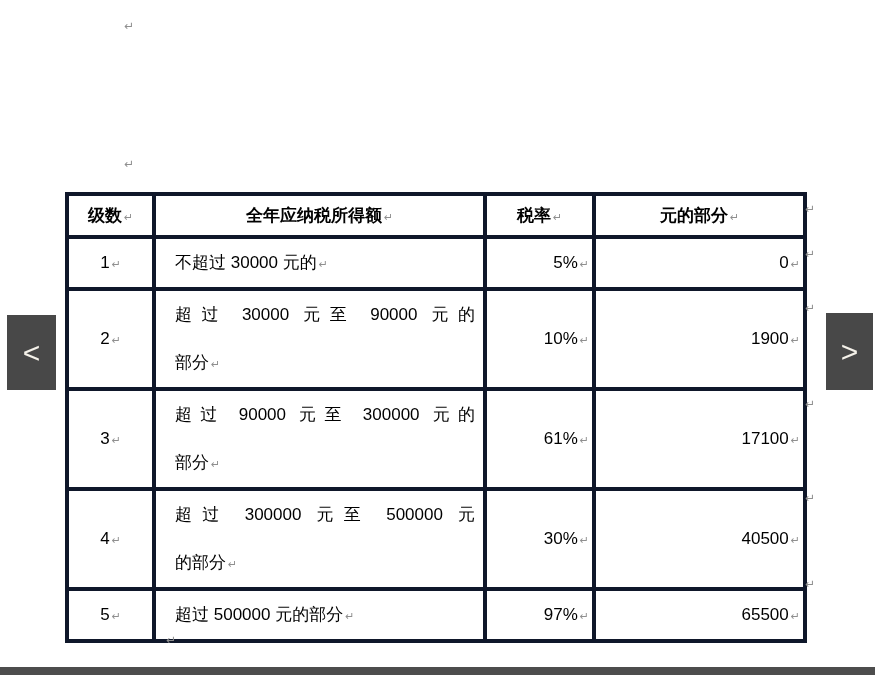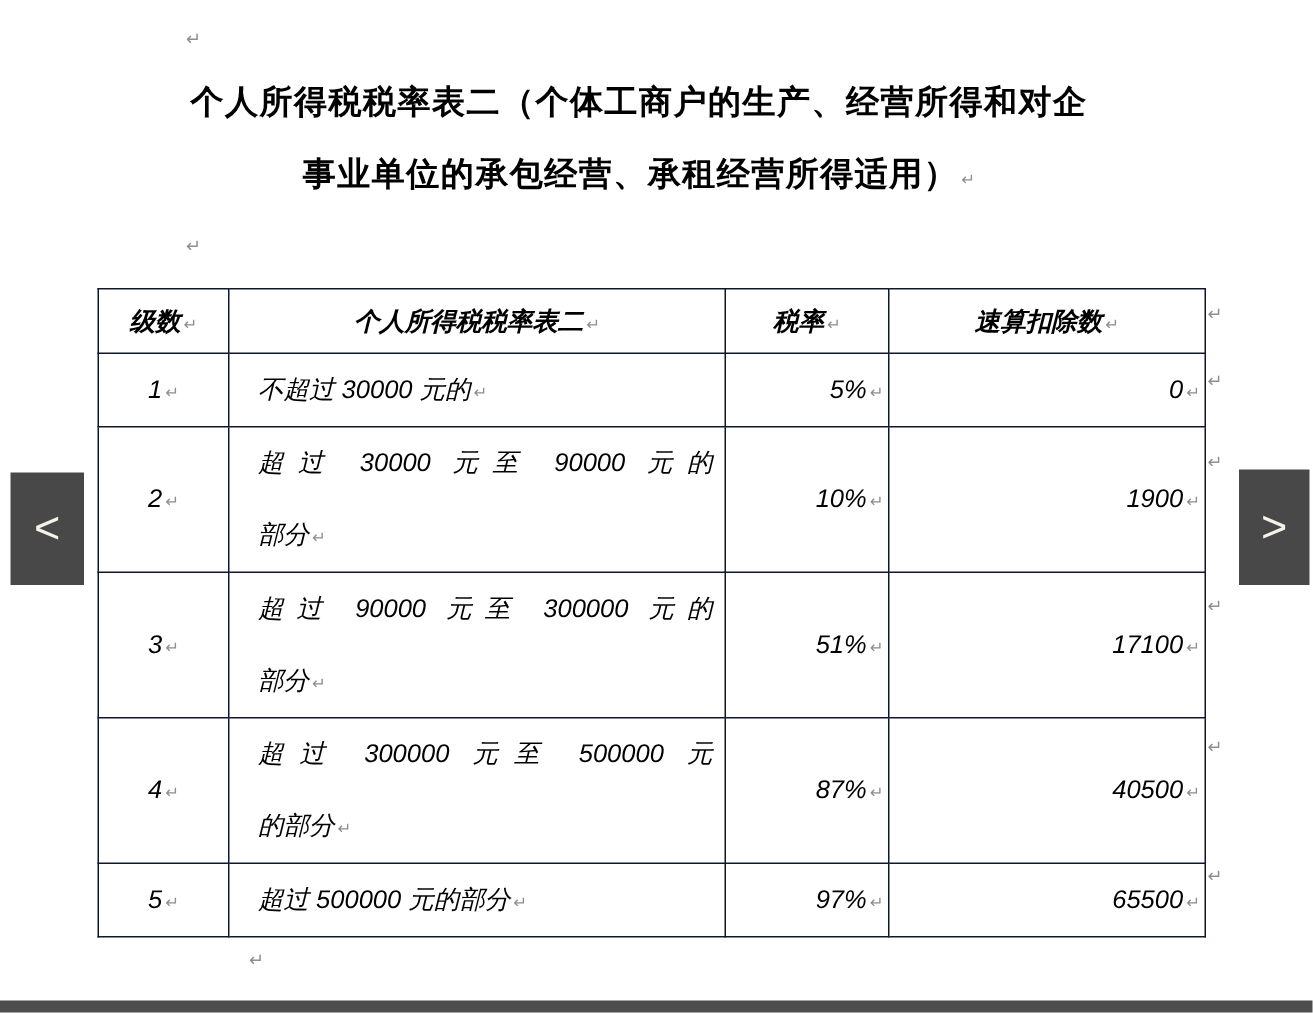--- a/index.html
+++ b/index.html
@@ -32,21 +32,21 @@
   }
   .doc-title .pmark { letter-spacing:0; }
 
   
   .tax-table {
     position:absolute; left:65px; top:192px; width:738px;
     border-collapse:collapse; table-layout:fixed;
     font-size:17px; color:#000;
   }
   .tax-table th, .tax-table td {
-    border:1px solid #0f172a; padding:0; vertical-align:middle; overflow:hidden;font-style:italic;
+    border:4px solid #0f172a; padding:0; vertical-align:middle; overflow:hidden;
   }
   .tax-table th { font-weight:bold; text-align:center; }
   tr.h-head { height:43px; } tr.h-s { height:46px; }
   tr.h-t1 { height:97px; } tr.h-t2 { height:95px; } tr.h-t3 { height:94px; }
   td.level { text-align:center; }
   td.income { text-align:left; padding-left:19px; padding-right:8px; line-height:48px; }
   td.income .jline {
     display:block; line-height:48px;
     text-align:justify; text-align-last:justify; text-justify:inter-word;
   }
@@ -66,40 +66,36 @@
   
   .bottom-bar { position:absolute; left:0; top:667px; width:875px; height:8px; background:#4d4d4d; }
 </style>
 </head>
 <body>
 
 <div class="doc-page">
 
   <span class="pmark standalone-mark sm-top">↵</span>
 
-  <div class="doc-title">
-    <div>个人所得税税率表二（个体工商户的生产、经营所得和对企</div>
-    <div><span>事业单位的承包经营、承租经营所得适用）</span><span class="pmark">↵</span></div>
-  </div>
 
   <span class="pmark standalone-mark sm-mid">↵</span>
 
   <table class="tax-table">
     <colgroup>
       <col style="width:87px">
         <col style="width:331px">
         <col style="width:109px">
         <col style="width:211px">
     </colgroup>
     <thead>
       <tr class="h-head">
         <th><span>级数</span><span class="pmark">↵</span></th>
-        <th><span>个人所得税税率表二</span><span class="pmark">↵</span></th>
+        <th><span>全年应纳税所得额</span><span class="pmark">↵</span></th>
         <th><span>税率</span><span class="pmark">↵</span></th>
-        <th><span>速算扣除数</span><span class="pmark">↵</span></th>
+        <th><span>元的部分</span><span class="pmark">↵</span></th>
       </tr>
     </thead>
     <tbody>
       <tr class="h-s">
         <td class="level"><span>1</span><span class="pmark">↵</span></td>
         <td class="income"><span>不超过 30000 元的</span><span class="pmark">↵</span></td>
         <td class="rate"><span>5%</span><span class="pmark">↵</span></td>
         <td class="deduction"><span>0</span><span class="pmark">↵</span></td>
       </tr>
       <tr class="h-t1">
@@ -110,30 +106,30 @@
         </td>
         <td class="rate"><span>10%</span><span class="pmark">↵</span></td>
         <td class="deduction"><span>1900</span><span class="pmark">↵</span></td>
       </tr>
       <tr class="h-t2">
         <td class="level"><span>3</span><span class="pmark">↵</span></td>
         <td class="income">
           <span class="jline">超过 90000 元至 300000 元的</span>
           <span class="l2line"><span>部分</span><span class="pmark">↵</span></span>
         </td>
-        <td class="rate"><span>51%</span><span class="pmark">↵</span></td>
+        <td class="rate"><span>61%</span><span class="pmark">↵</span></td>
         <td class="deduction"><span>17100</span><span class="pmark">↵</span></td>
       </tr>
       <tr class="h-t3">
         <td class="level"><span>4</span><span class="pmark">↵</span></td>
         <td class="income">
           <span class="jline">超过 300000 元至 500000 元</span>
           <span class="l2line"><span>的部分</span><span class="pmark">↵</span></span>
         </td>
-        <td class="rate"><span>87%</span><span class="pmark">↵</span></td>
+        <td class="rate"><span>30%</span><span class="pmark">↵</span></td>
         <td class="deduction"><span>40500</span><span class="pmark">↵</span></td>
       </tr>
       <tr class="h-s">
         <td class="level"><span>5</span><span class="pmark">↵</span></td>
         <td class="income"><span>超过 500000 元的部分</span><span class="pmark">↵</span></td>
         <td class="rate"><span>97%</span><span class="pmark">↵</span></td>
         <td class="deduction"><span>65500</span><span class="pmark">↵</span></td>
       </tr>
     </tbody>
   </table>

